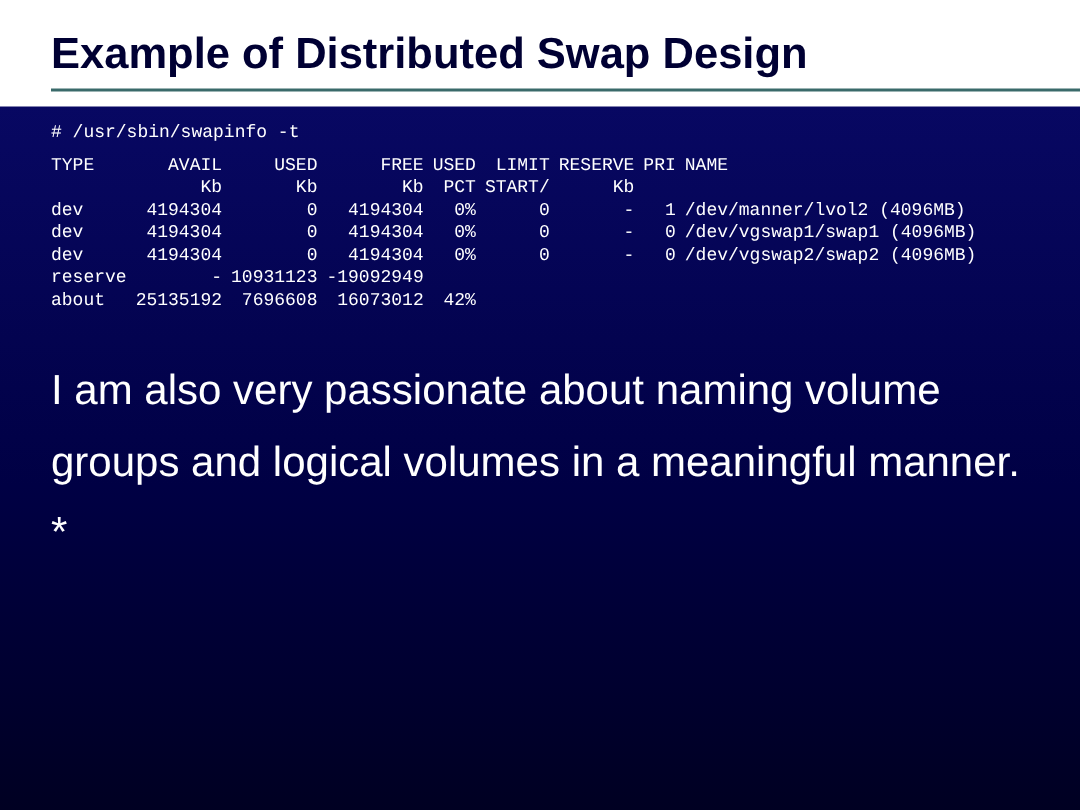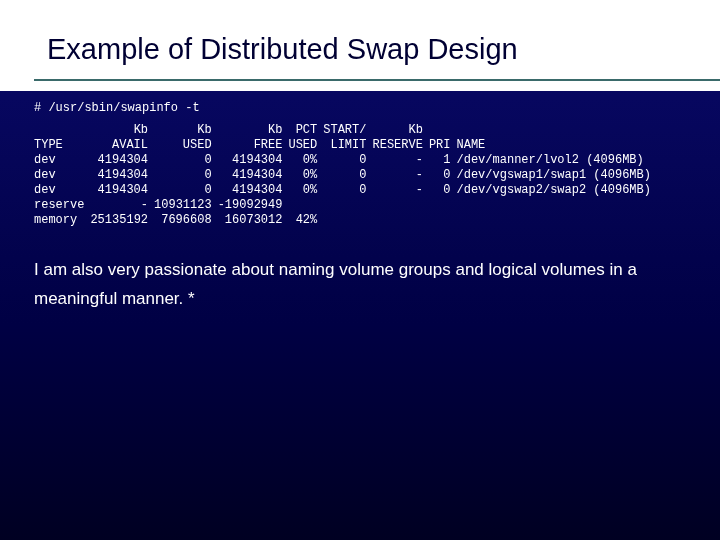--- a/index.html
+++ b/index.html
@@ -19,23 +19,23 @@
     position: relative;
     box-sizing: border-box;
   }
   .title-block {
     background: #ffffff;
     padding: 20px 0 10px 34px;
     width: 100%;
     box-sizing: border-box;
   }
   .title-block h1 {
-    margin: 13px;
+    margin: 0;
     font-size: 29px;
-    font-weight: normal;
+    font-weight: bold;
     color: #000033;
   }
   .rule {
     height: 2px;
     background: #3a6a6a;
     width: 100%;
     margin-top: 6px;
   }
   .content {
     padding: 10px 34px 0 34px;
@@ -55,21 +55,21 @@
     white-space: pre;
   }
   .swap-table td {
     padding: 0 6px 0 0;
     line-height: 1.25;
     vertical-align: bottom;
   }
   .r { text-align: right; }
   .l { text-align: left; }
   .para {
-    font-size: 17px;
+    font-size: 28px;
     line-height: 1.7;
     color: #ffffff;
     margin-top: 28px;
   }
 </style>
 </head>
 <body>
 
 <div class="slide">
 
@@ -77,40 +77,40 @@
     <h1>Example of Distributed Swap Design</h1>
     <div class="rule"></div>
   </div>
 
   <div class="content">
 
     <p class="cmd"># /usr/sbin/swapinfo -t</p>
 
     <table class="swap-table">
       <tbody><tr>
+        <td class="l">TYPE</td>
+        <td class="r">AVAIL</td>
+        <td class="r">USED</td>
+        <td class="r">FREE</td>
+        <td class="r">USED</td>
+        <td class="r">LIMIT</td>
+        <td class="r">RESERVE</td>
+        <td class="r">PRI</td>
+        <td class="l">NAME</td>
+      </tr>
+      <tr>
         <td class="l"></td>
         <td class="r">Kb</td>
         <td class="r">Kb</td>
         <td class="r">Kb</td>
         <td class="r">PCT</td>
         <td class="r">START/</td>
         <td class="r">Kb</td>
         <td class="r"></td>
         <td class="l"></td>
-      </tr>
-      <tr>
-        <td class="l">TYPE</td>
-        <td class="r">AVAIL</td>
-        <td class="r">USED</td>
-        <td class="r">FREE</td>
-        <td class="r">USED</td>
-        <td class="r">LIMIT</td>
-        <td class="r">RESERVE</td>
-        <td class="r">PRI</td>
-        <td class="l">NAME</td>
       </tr>
       <tr>
         <td class="l">dev</td>
         <td class="r">4194304</td>
         <td class="r">0</td>
         <td class="r">4194304</td>
         <td class="r">0%</td>
         <td class="r">0</td>
         <td class="r">-</td>
         <td class="r">1</td>
@@ -143,21 +143,21 @@
         <td class="r">-</td>
         <td class="r">10931123</td>
         <td class="r">-19092949</td>
         <td class="r"></td>
         <td class="r"></td>
         <td class="r"></td>
         <td class="r"></td>
         <td class="l"></td>
       </tr>
       <tr>
-        <td class="l">memory</td>
+        <td class="l">about</td>
         <td class="r">25135192</td>
         <td class="r">7696608</td>
         <td class="r">16073012</td>
         <td class="r">42%</td>
         <td class="r"></td>
         <td class="r"></td>
         <td class="r"></td>
         <td class="l"></td>
       </tr>
     </tbody></table>

